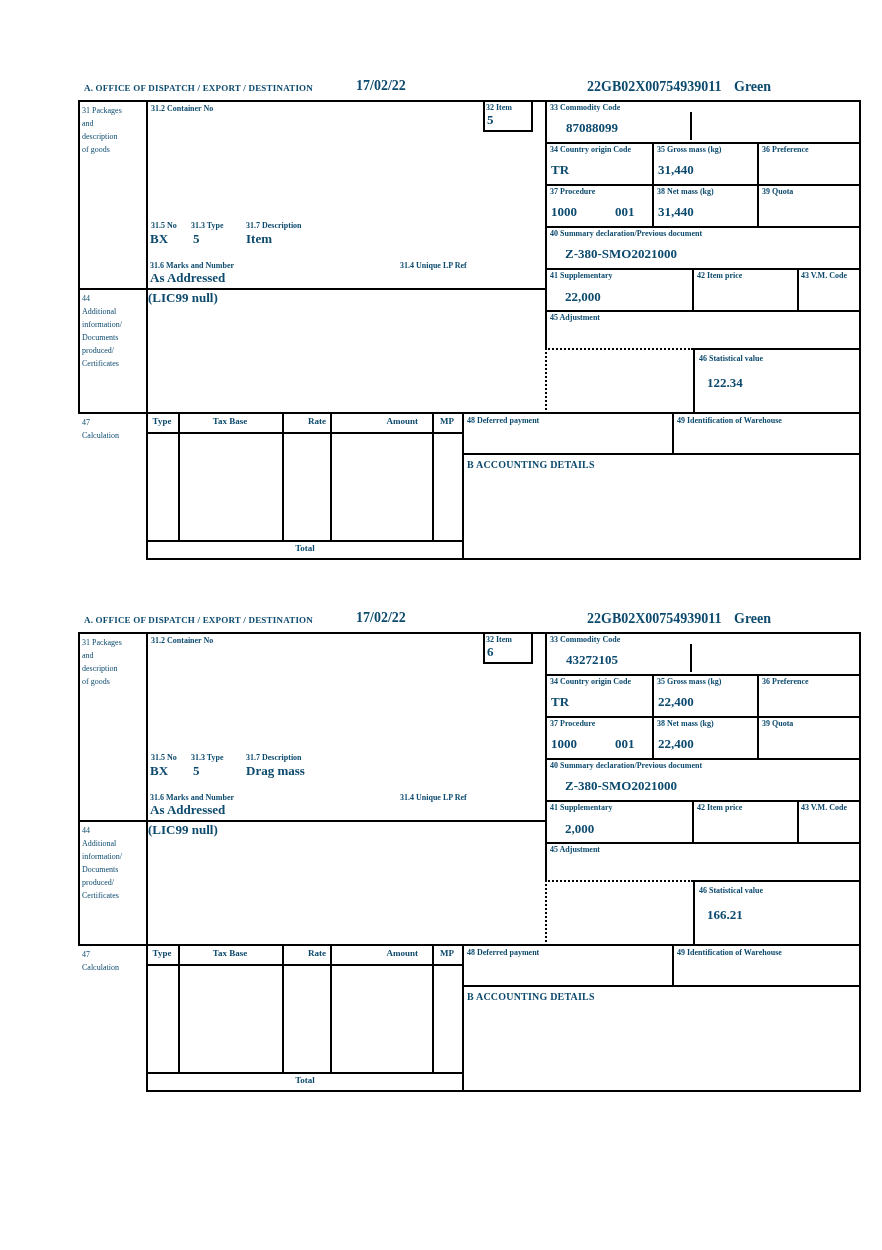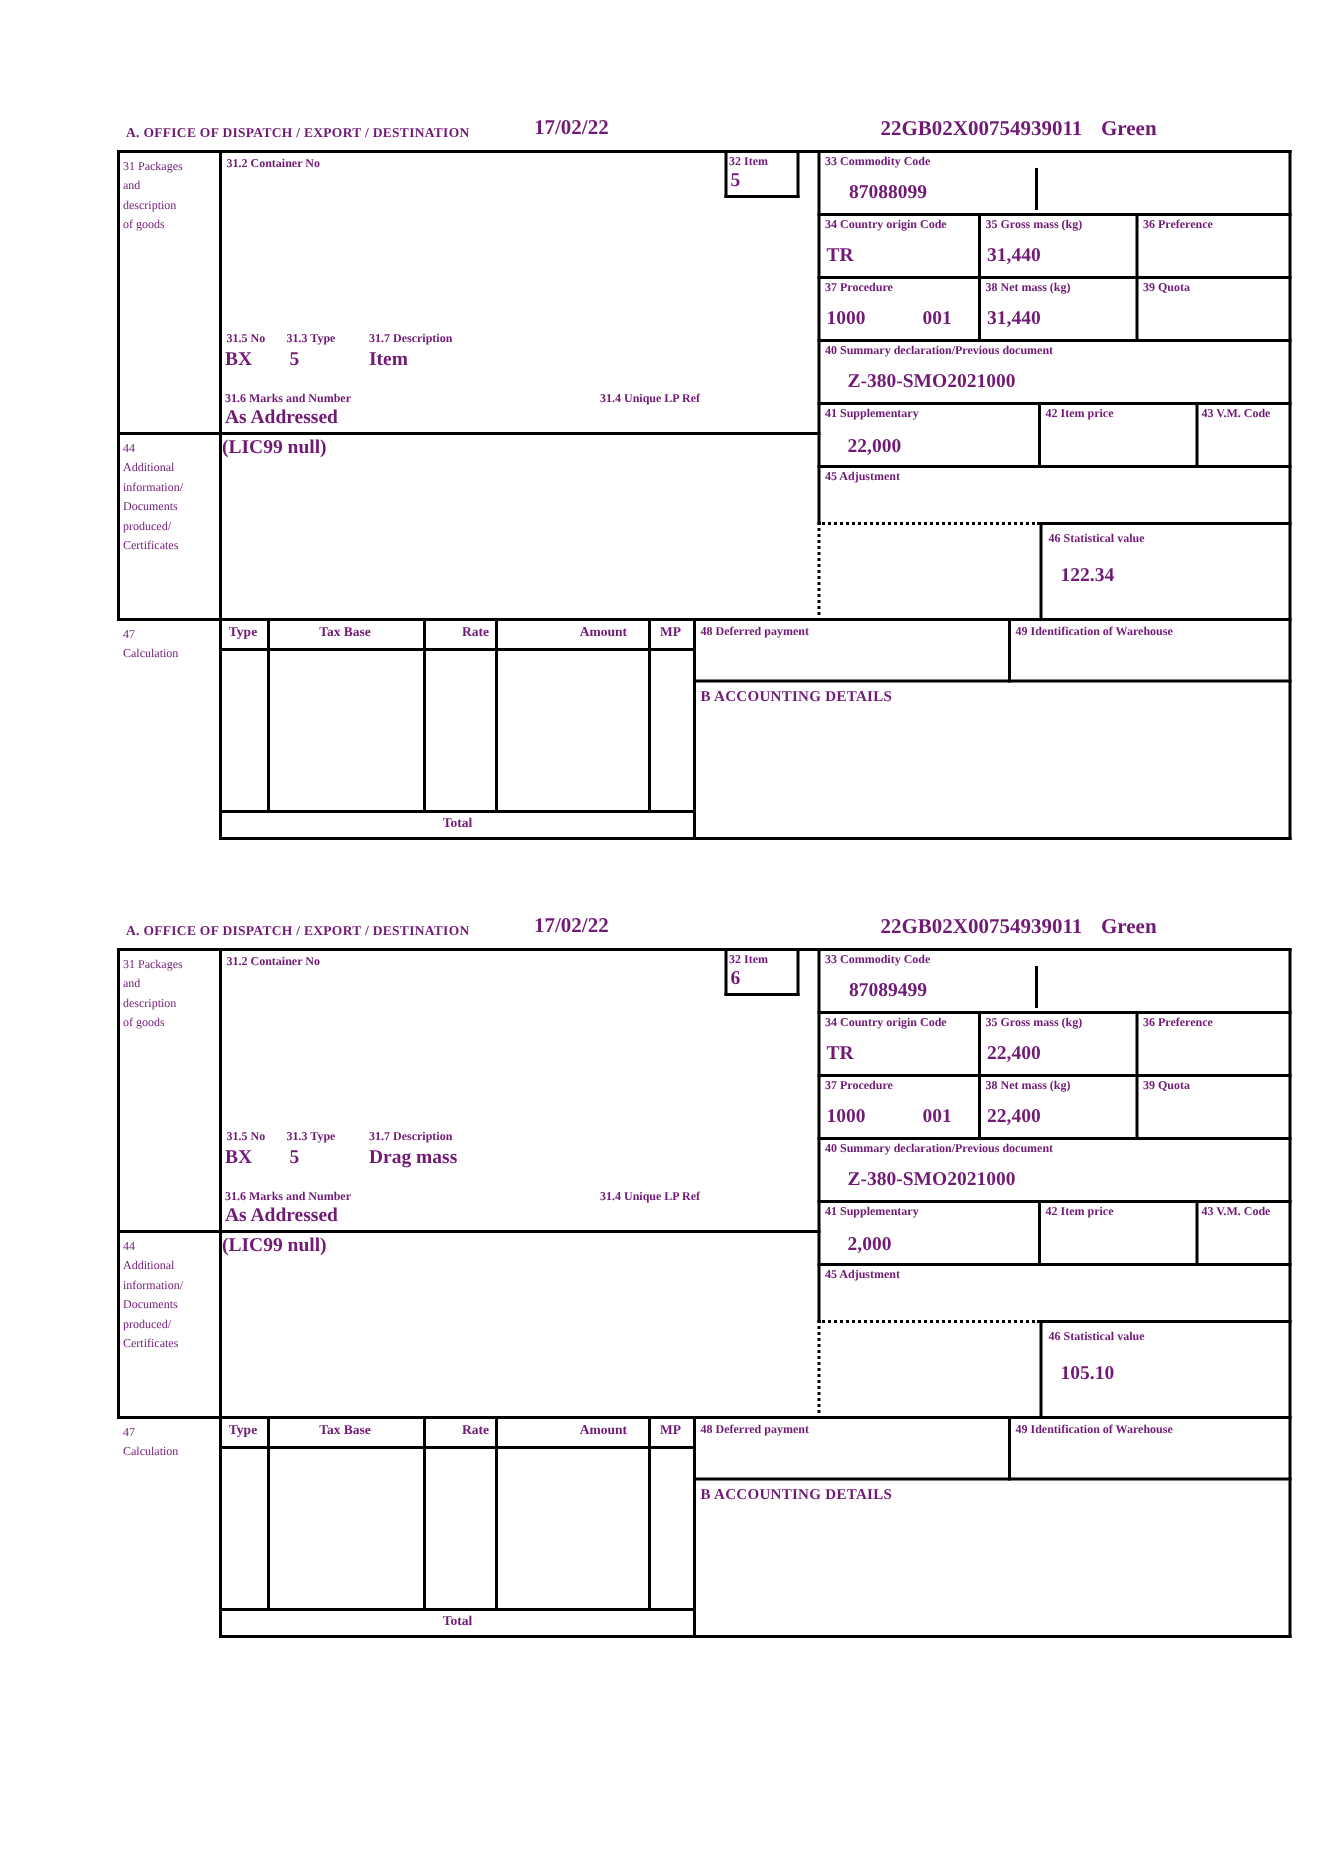--- a/index.html
+++ b/index.html
@@ -1,17 +1,17 @@
 <!DOCTYPE html>
 <html><head>
 <meta charset="utf-8">
 <style>
   html,body{margin:0;padding:0;background:#fff;}
   .page{position:relative;width:882px;height:1250px;background:#ffffff;overflow:hidden;
-        font-family:"Liberation Serif","DejaVu Serif",serif;color:#701a75;}
+        font-family:"Liberation Serif","DejaVu Serif",serif;color:#0c4a6e;}
   .form{position:absolute;width:783px;height:482px;}
   .f1{left:78px;top:80px;}
   .f2{left:78px;top:612px;}
   .ln{position:absolute;background:#000;}
   .dotv{position:absolute;border-left:2px dotted #000;width:0;}
   .doth{position:absolute;border-top:2px dotted #000;height:0;}
   .lbl{position:absolute;font-size:8px;font-weight:bold;line-height:10px;white-space:nowrap;}
   .lblw{position:absolute;font-size:8px;font-weight:normal;line-height:13px;white-space:pre-line;}
   .val{position:absolute;font-size:13px;font-weight:bold;line-height:15px;white-space:nowrap;}
   .hdrlbl{position:absolute;font-size:9px;font-weight:bold;letter-spacing:.2px;white-space:nowrap;}
@@ -166,41 +166,41 @@
     <div class="ln" style="left:68px;top:478px;width:715px;height:2px;"></div>
 
     <div class="lblw" style="left:4px;top:24px;width:62px;">31 Packages
 and
 description
 of goods</div>
     <div class="lbl" style="left:73px;top:24px;">31.2 Container No</div>
     <div class="lbl" style="left:408px;top:23px;">32 Item</div>
     <div class="val" style="left:409px;top:32px;">6</div>
     <div class="lbl" style="left:472px;top:23px;">33 Commodity Code</div>
-    <div class="val" style="left:488px;top:40px;">87089499</div>
+    <div class="val" style="left:488px;top:40px;">43272105</div>
     <div class="lbl" style="left:472px;top:65px;">34 Country origin Code</div>
     <div class="val" style="left:473px;top:82px;">TR</div>
     <div class="lbl" style="left:579px;top:65px;">35 Gross mass (kg)</div>
     <div class="val" style="left:580px;top:82px;">22,400</div>
     <div class="lbl" style="left:684px;top:65px;">36 Preference</div>
     <div class="lbl" style="left:472px;top:107px;">37 Procedure</div>
     <div class="val" style="left:473px;top:124px;">1000</div>
     <div class="val" style="left:537px;top:124px;">001</div>
     <div class="lbl" style="left:579px;top:107px;">38 Net mass (kg)</div>
     <div class="val" style="left:580px;top:124px;">22,400</div>
     <div class="lbl" style="left:684px;top:107px;">39 Quota</div>
     <div class="lbl" style="left:472px;top:149px;">40 Summary declaration/Previous document</div>
     <div class="val" style="left:487px;top:166px;">Z-380-SMO2021000</div>
     <div class="lbl" style="left:472px;top:191px;">41 Supplementary</div>
     <div class="val" style="left:487px;top:209px;">2,000</div>
     <div class="lbl" style="left:619px;top:191px;">42 Item price</div>
     <div class="lbl" style="left:723px;top:191px;">43 V.M. Code</div>
     <div class="lbl" style="left:472px;top:233px;">45 Adjustment</div>
     <div class="lbl" style="left:621px;top:274px;">46 Statistical value</div>
-    <div class="val" style="left:629px;top:295px;">105.10</div>
+    <div class="val" style="left:629px;top:295px;">166.21</div>
     <div class="lbl" style="left:73px;top:141px;">31.5 No</div>
     <div class="lbl" style="left:113px;top:141px;">31.3 Type</div>
     <div class="lbl" style="left:168px;top:141px;">31.7 Description</div>
     <div class="val" style="left:72px;top:151px;">BX</div>
     <div class="val" style="left:115px;top:151px;">5</div>
     <div class="val" style="left:168px;top:151px;">Drag mass</div>
     <div class="lbl" style="left:72px;top:181px;">31.6 Marks and Number</div>
     <div class="lbl" style="left:322px;top:181px;">31.4 Unique LP Ref</div>
     <div class="val" style="left:72px;top:190px;">As Addressed</div>
     <div class="lblw" style="left:4px;top:212px;width:64px;">44

